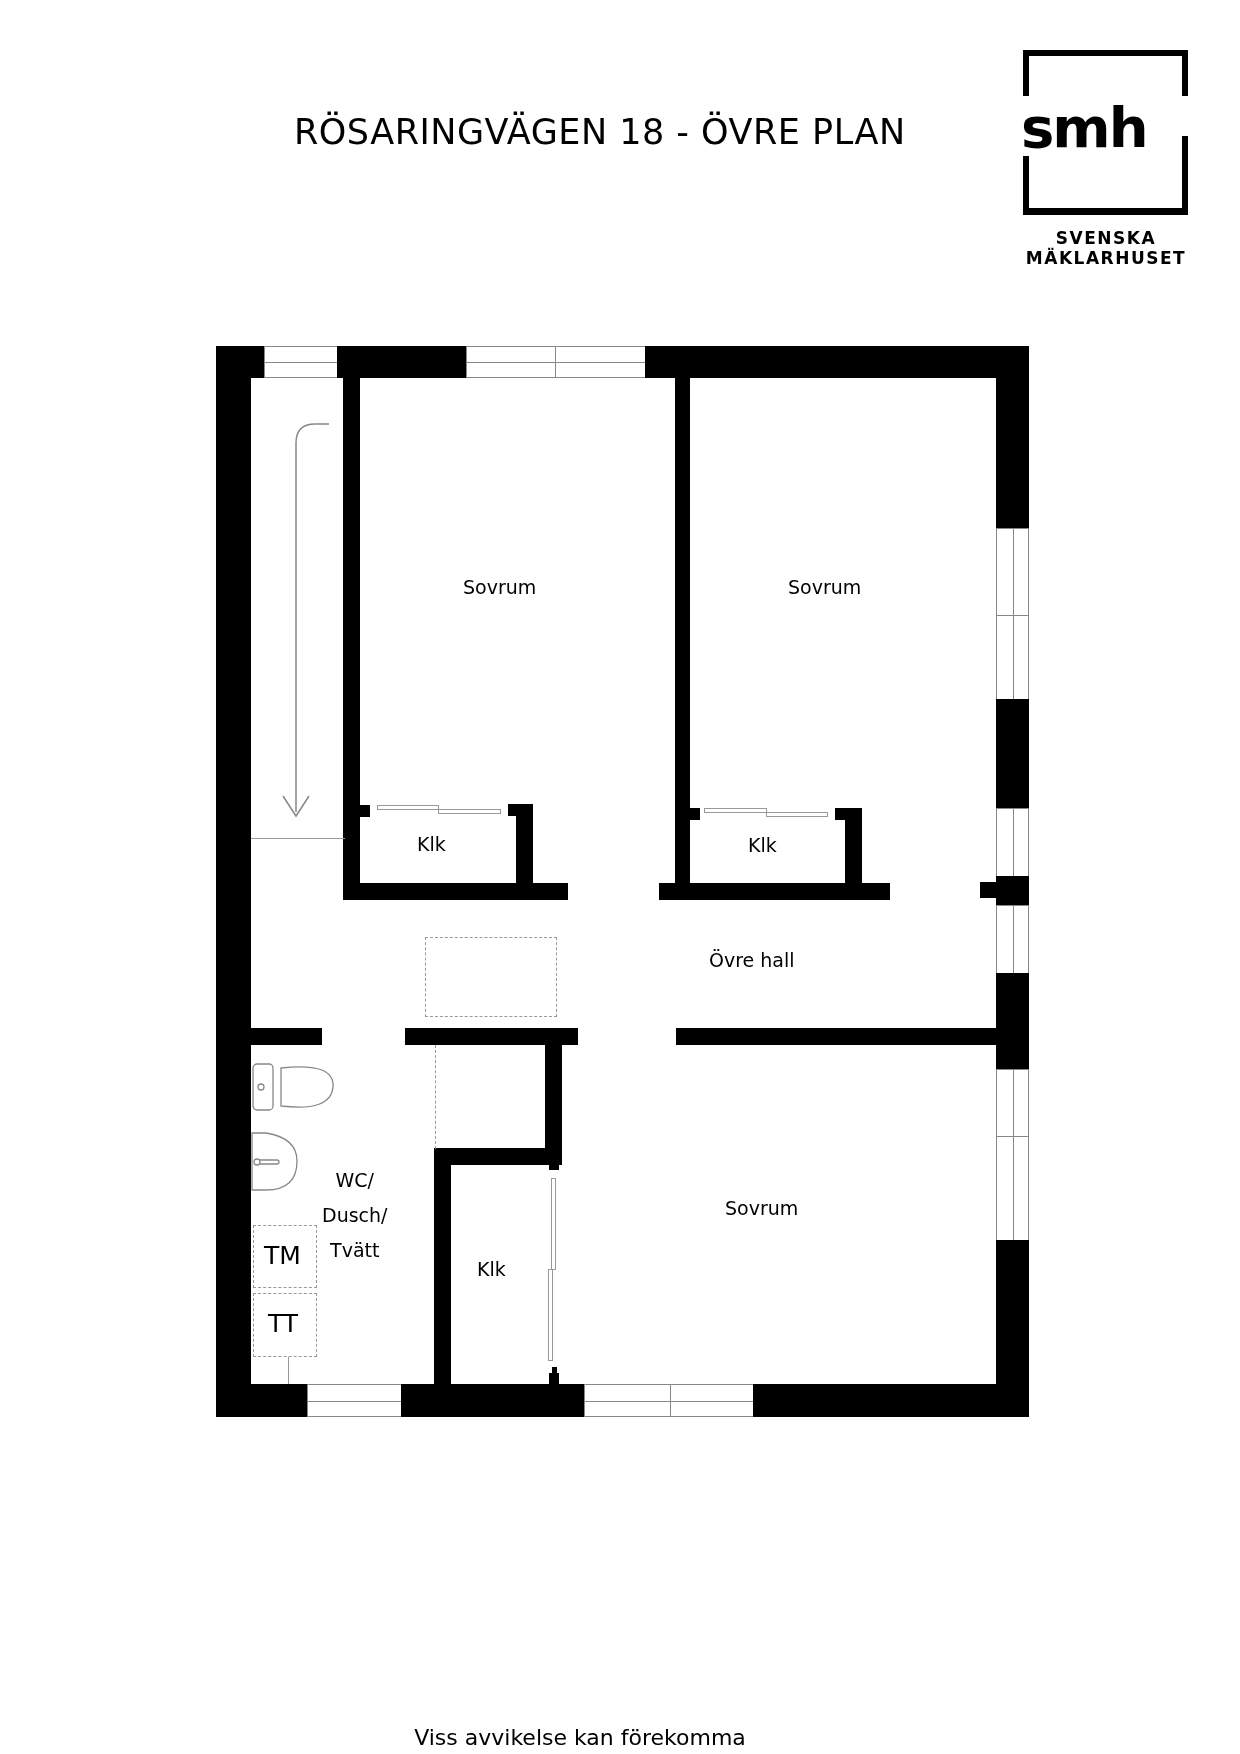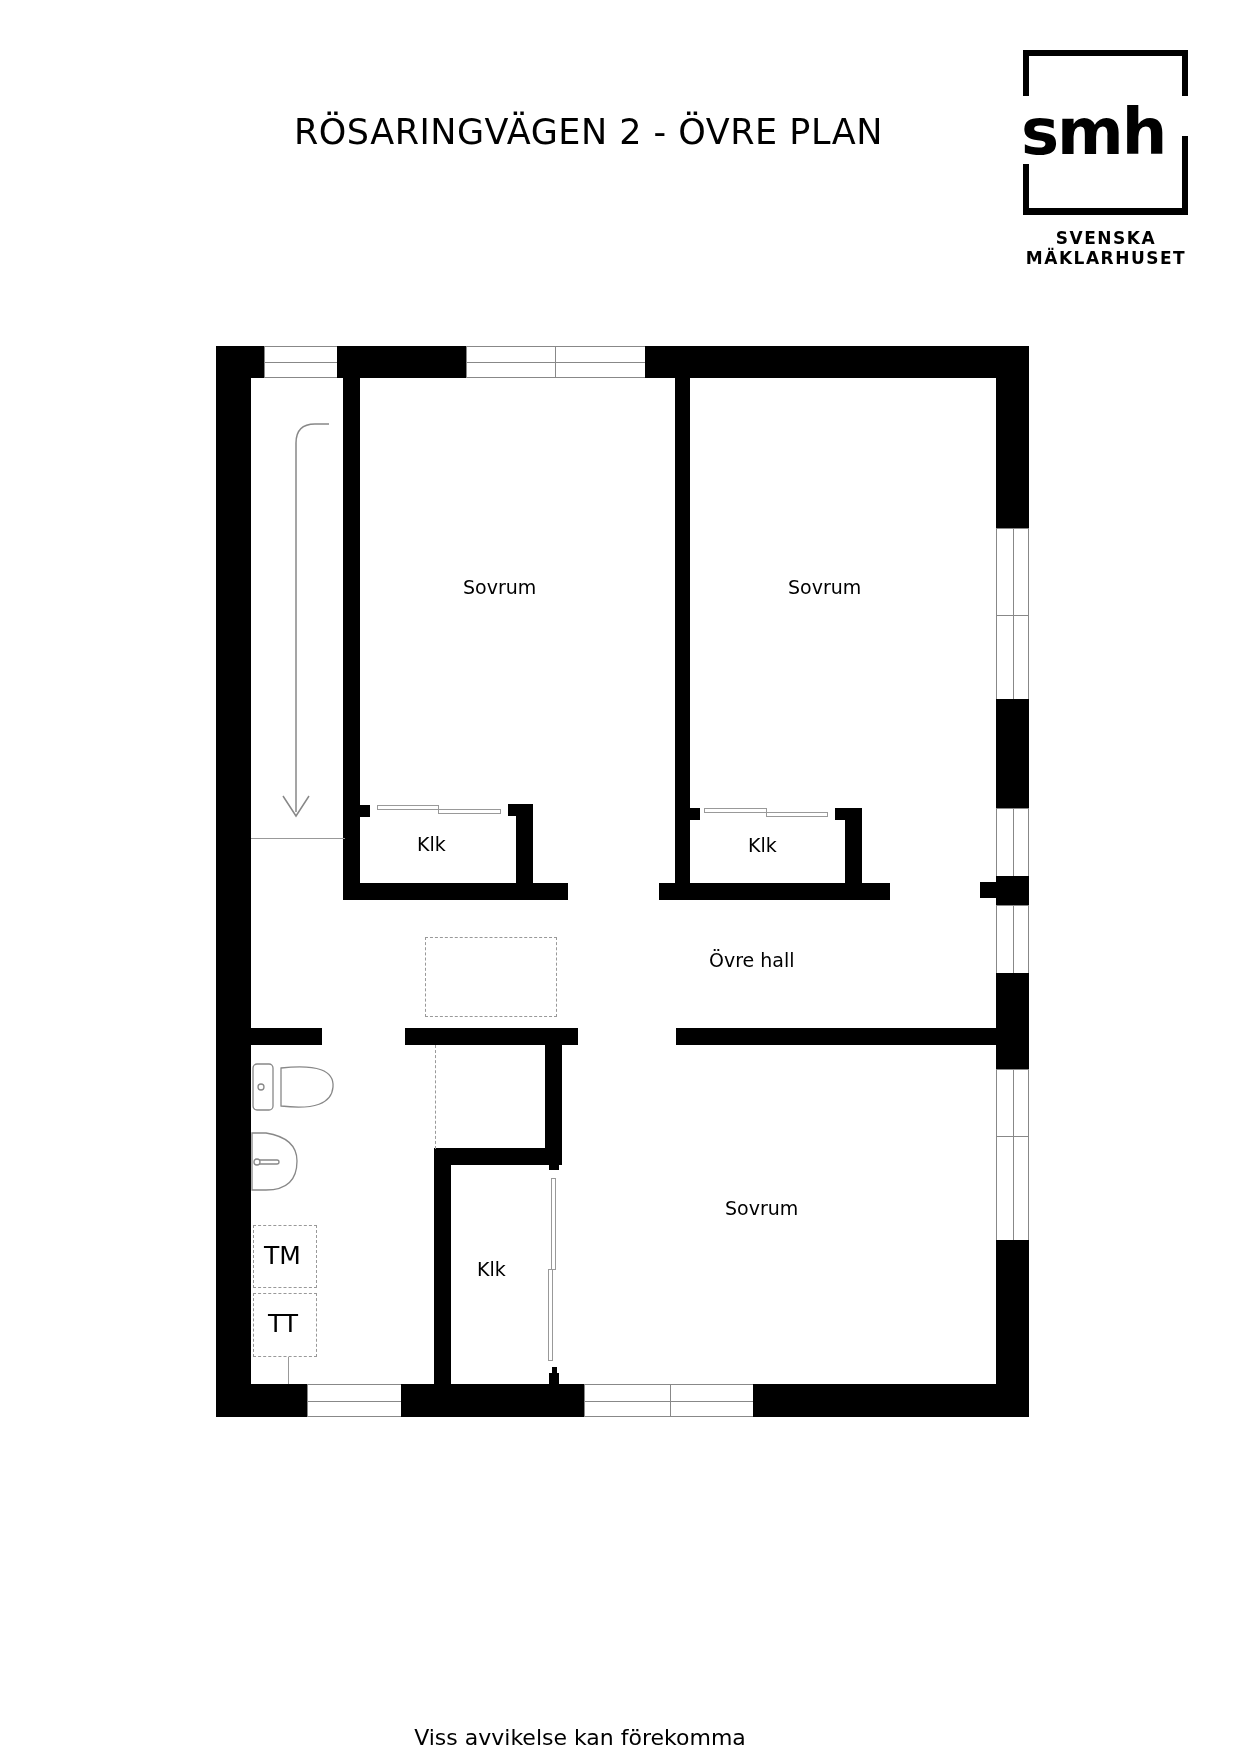--- a/index.html
+++ b/index.html
@@ -1,40 +1,40 @@
 <!DOCTYPE html>
 <html><head>
 <meta charset="utf-8">
 <style>
   html, body { margin:0; padding:0; background:#ffffff; }
   body { width:1240px; height:1754px; position:relative; overflow:hidden; font-family:"DejaVu Sans", sans-serif; color:#000; }
   .title { position:absolute; left:294px; top:112px; font-size:35px; letter-spacing:0.5px; white-space:nowrap; }
   .logo { position:absolute; left:1023px; top:50px; width:165px; height:165px; box-sizing:border-box; border:6px solid #000; border-bottom-width:7px; }
   .logo-gap-l { position:absolute; left:-6px; top:40px; width:6px; height:40px; background:#fff; }
   .logo-gap-r { position:absolute; right:-6px; top:40px; width:6px; height:40px; background:#fff; }
-  .logo-mark { position:absolute; left:-10px; top:44px; font-size:64px; font-weight:bold; letter-spacing:-2px; line-height:1; background:#fff; padding:0 2px; }
+  .logo-mark { position:absolute; left:-10px; top:44px; font-size:56px; font-weight:bold; letter-spacing:-2px; line-height:1; background:#fff; padding:0 2px; }
   .logo-sub { position:absolute; left:1016px; top:228px; width:180px; text-align:center; font-size:17px; font-weight:bold; letter-spacing:1.5px; line-height:20px; }
   .plan { position:absolute; left:0; top:0; width:1240px; height:1754px; }
   .w { position:absolute; background:#000; }
   .win { position:absolute; background:#fff; border:1px solid #888; box-sizing:border-box; }
   .win.h::after { content:""; position:absolute; left:0; right:0; top:50%; border-top:1px solid #888; }
   .win.v::after { content:""; position:absolute; top:0; bottom:0; left:50%; border-left:1px solid #888; }
   .mull-v { position:absolute; top:0; bottom:0; border-left:1px solid #888; }
   .mull-h { position:absolute; left:0; right:0; border-top:1px solid #888; }
   .thin { position:absolute; background:#999; }
   .dash { position:absolute; border:1.5px dashed #999; box-sizing:border-box; }
   .label { position:absolute; font-size:19px; white-space:nowrap; line-height:1.15; text-align:center; }
   .slide { position:absolute; border:1.5px solid #999; background:#fff; box-sizing:border-box; }
   .footer { position:absolute; left:0; width:1160px; top:1725px; text-align:center; font-size:22px; }
   svg.overlay { position:absolute; left:0; top:0; }
 </style>
 </head>
 <body>
 
-<div class="title">RÖSARINGVÄGEN 2 - ÖVRE PLAN</div>
+<div class="title">RÖSARINGVÄGEN 18 - ÖVRE PLAN</div>
 
 <div class="logo">
   <div class="logo-gap-l"></div>
   <div class="logo-gap-r"></div>
   <div class="logo-mark">smh</div>
 </div>
 <div class="logo-sub">
   <div>SVENSKA</div>
   <div>MÄKLARHUSET</div>
 </div>
@@ -130,17 +130,22 @@
       <rect x="255" y="1160" width="24" height="4" rx="2"></rect>
       <circle cx="257" cy="1162" r="3"></circle>
     </g>
   </svg>
 
   <div class="label" style="left:463px;top:577px;">Sovrum</div>
   <div class="label" style="left:788px;top:577px;">Sovrum</div>
   <div class="label" style="left:417px;top:834px;">Klk</div>
   <div class="label" style="left:748px;top:835px;">Klk</div>
   <div class="label" style="left:709px;top:950px;">Övre hall</div>
+  <div class="label" style="left:322px;top:1163px;line-height:35px;">
+    <div>WC/</div>
+    <div>Dusch/</div>
+    <div>Tvätt</div>
+  </div>
   <div class="label" style="left:477px;top:1259px;">Klk</div>
   <div class="label" style="left:725px;top:1198px;">Sovrum</div>
 </div>
 
 <div class="footer">Viss avvikelse kan förekomma</div>
 
 </body></html>

